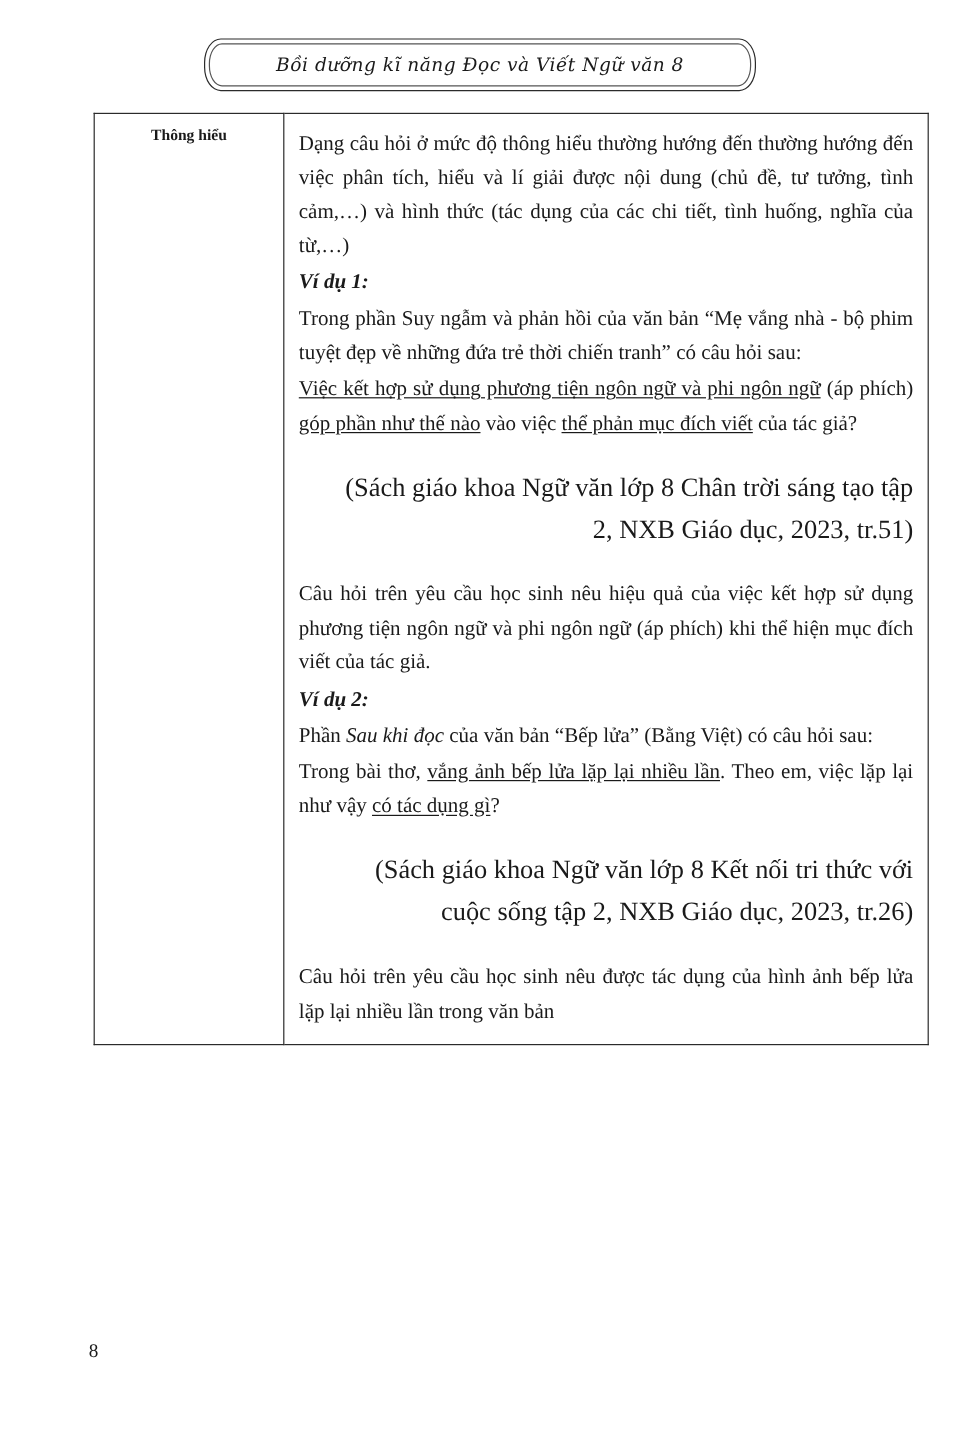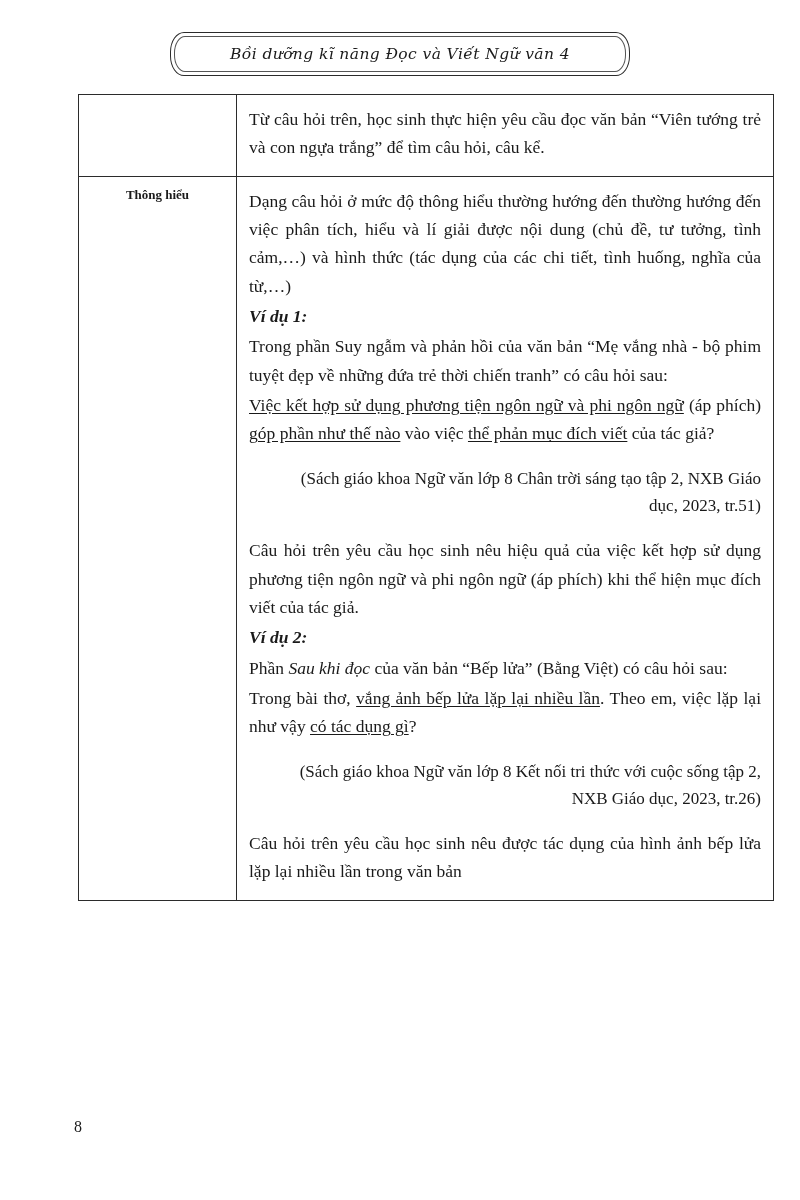--- a/index.html
+++ b/index.html
@@ -107,21 +107,21 @@
   }
   .u {
     text-decoration: underline;
     text-underline-offset: 2px;
   }
   .it {
     font-style: italic;
   }
   .src {
     display: block;
-    font-size: 17px;
+    font-size: 22px;
     line-height: 1.6;
     text-align: right;
     padding-left: 36px;
   }
 
   
   .page-number {
     position: absolute;
     left: 74px;
     top: 1118px;
@@ -129,33 +129,27 @@
     color: #1a1a1a;
   }
 </style>
 </head>
 <body>
 
 <div class="page">
 
   <div class="header">
     <div class="header-frame"></div>
-    <div class="header-title">Bồi dưỡng kĩ năng Đọc và Viết Ngữ văn 4</div>
+    <div class="header-title">Bồi dưỡng kĩ năng Đọc và Viết Ngữ văn 8</div>
   </div>
 
   <div class="table-wrap">
     <table class="main-table">
       <tbody>
 
-        <tr>
-          <td class="col-label"></td>
-          <td class="col-body">
-            <p class="para">Từ câu hỏi trên, học sinh thực hiện yêu cầu đọc văn bản “Viên tướng trẻ và con ngựa trắng” để tìm câu hỏi, câu kể.</p>
-          </td>
-        </tr>
 
         <tr>
           <td class="col-label">Thông hiểu</td>
           <td class="col-body">
 
             <p class="para">Dạng câu hỏi ở mức độ thông hiểu thường hướng đến thường hướng đến việc phân tích, hiểu và lí giải được nội dung (chủ đề, tư tưởng, tình cảm,…) và hình thức (tác dụng của các chi tiết, tình huống, nghĩa của từ,…)</p>
 
             <p class="para bold">Ví dụ 1:</p>
 
             <p class="para">Trong phần Suy ngẫm và phản hồi của văn bản “Mẹ vắng nhà - bộ phim tuyệt đẹp về những đứa trẻ thời chiến tranh” có câu hỏi sau:</p>

